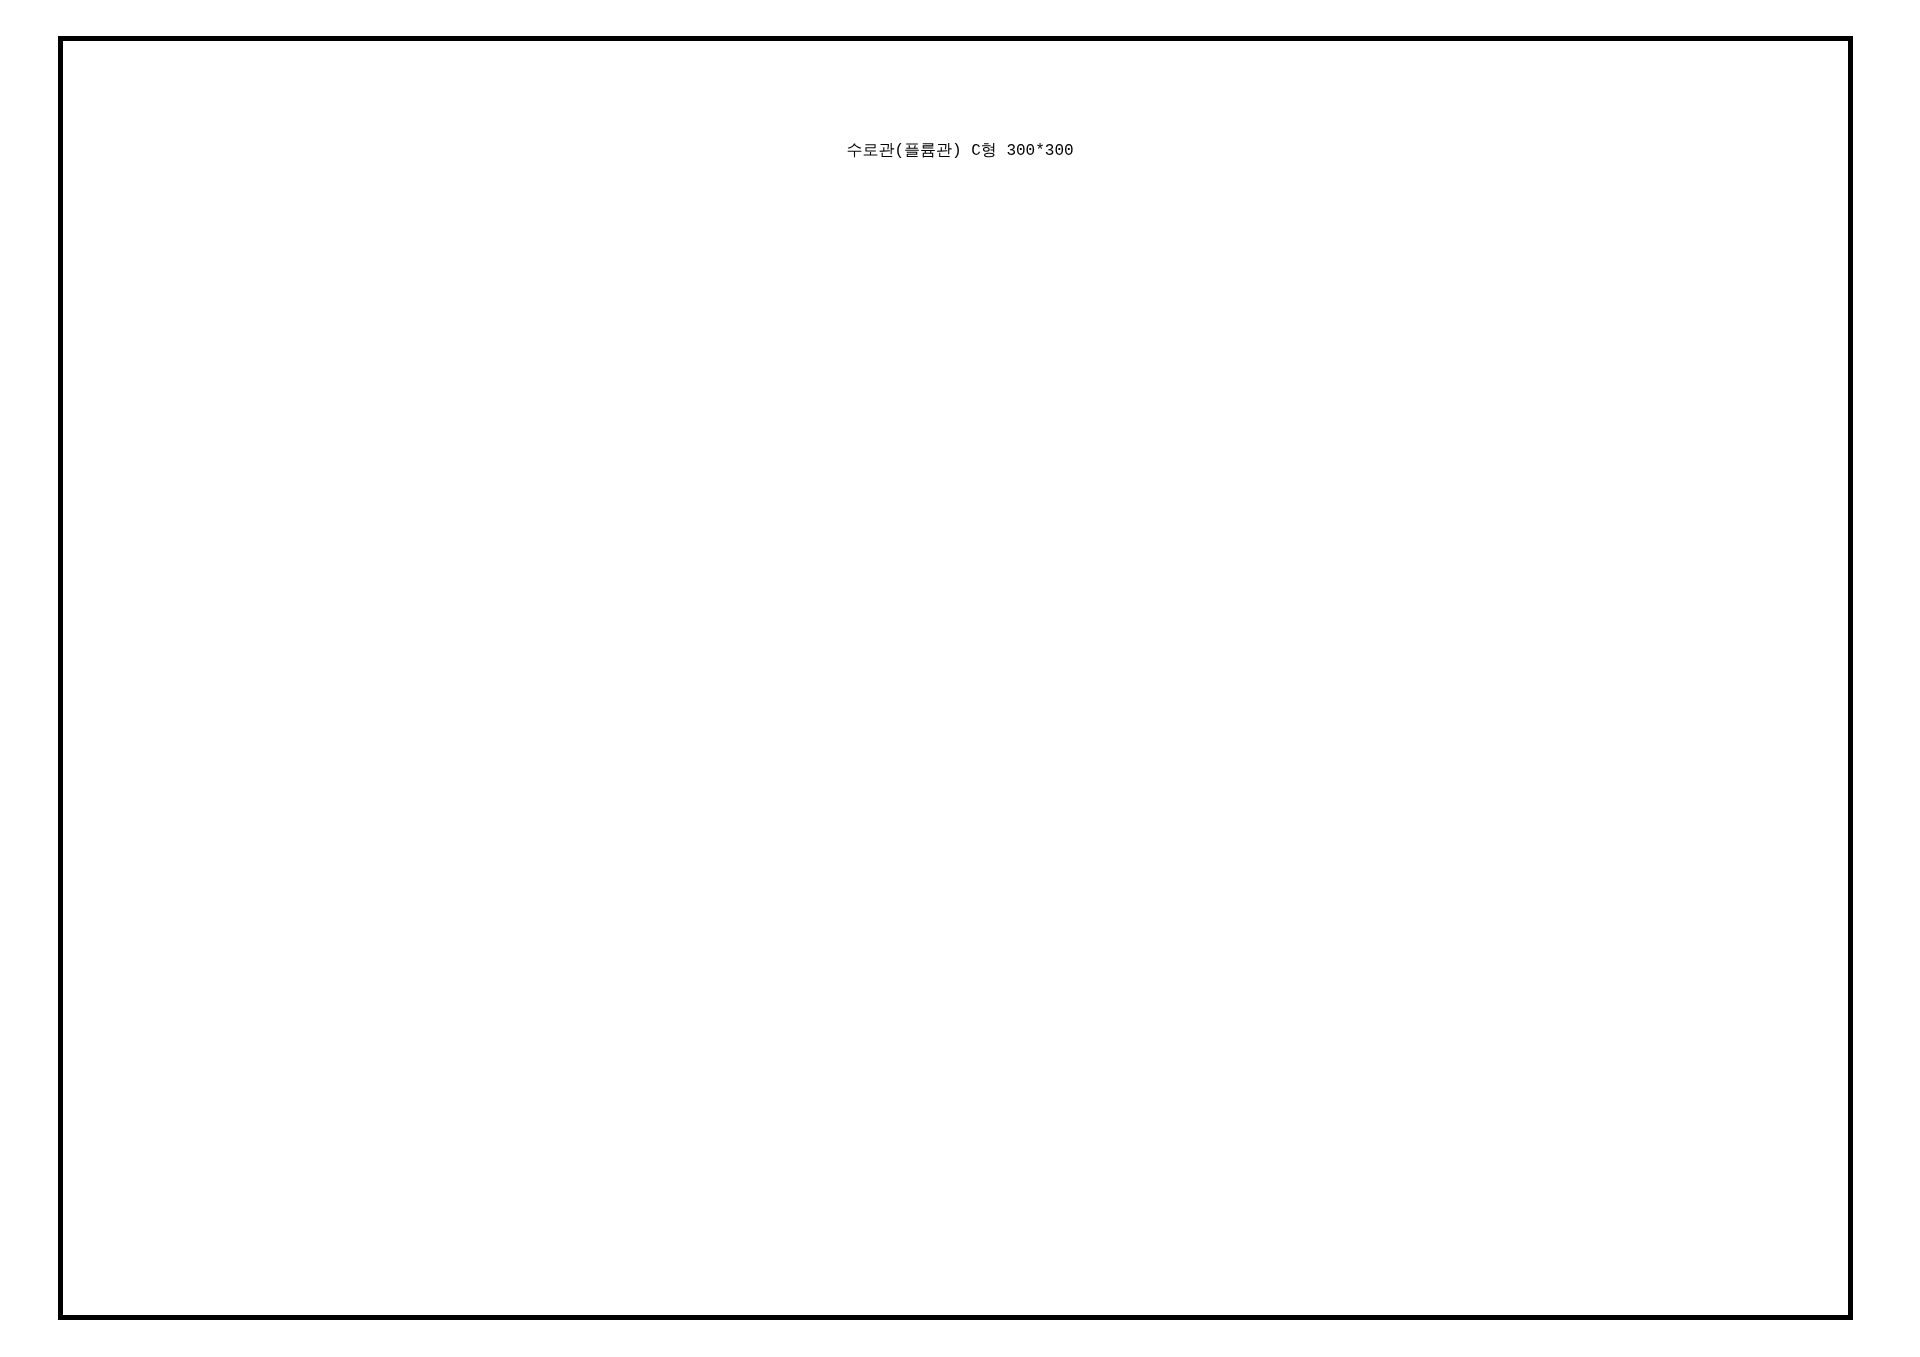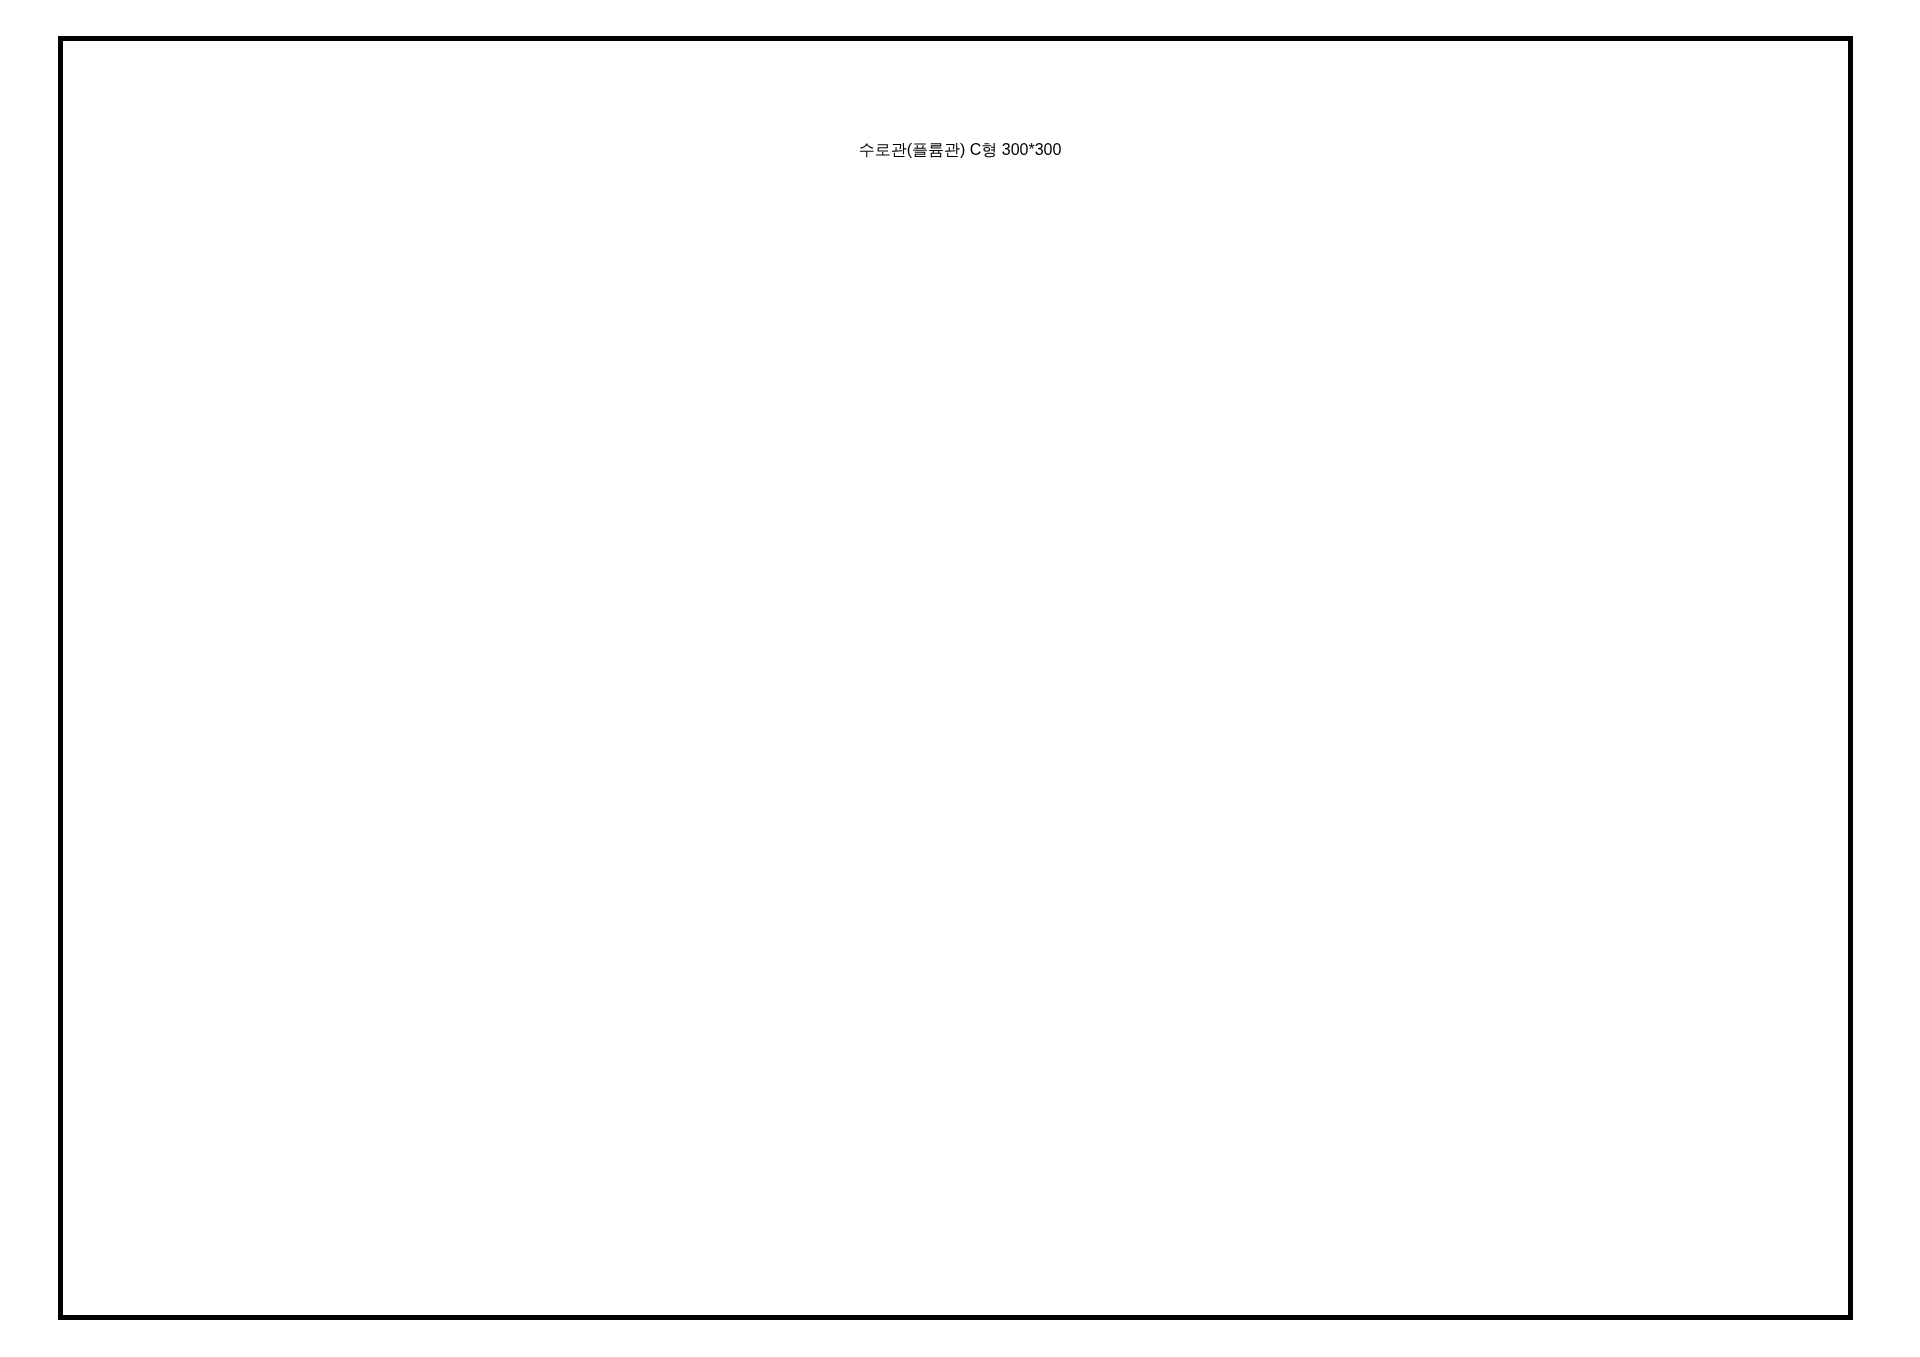--- a/index.html
+++ b/index.html
@@ -1,17 +1,17 @@
 <!DOCTYPE html>
 <html style="--line: #000000; --dimension: #e607e6; --logo-green: #35a22d; --logo-text-gray: #8b908b; --logo-bg: #edf3ec;"><head>
 <meta charset="utf-8">
 <style>
   html,body{margin:0;padding:0;background:#ffffff;}
   .page{position:relative;width:1920px;height:1357px;background:#fff;overflow:hidden;
-        font-family:Liberation Sans, sans-serif;}
+        font-family:Liberation Mono, monospace;}
   .frame{position:absolute;left:58px;top:36px;width:1795px;height:1284px;
          border:5px solid var(--line,#000);box-sizing:border-box;background:#fff;}
   .main-title{position:absolute;left:0;top:140px;width:1920px;text-align:center;
 [O        font-size:72px;color:#111;letter-spacing:2px;white-space:nowrap;}
   svg.canvas{position:absolute;left:0;top:0;width:1920px;height:1357px;}
   .outline{fill:none;stroke:var(--line,#000);stroke-width:3;}
   .thin{fill:none;stroke:var(--line,#000);stroke-width:2.2;}
   .solid{fill:var(--line,#000);stroke:none;}
   .dim-line{fill:none;stroke:var(--dimension,#e607e6);stroke-width:1.8;}
   .dim-arrow{fill:var(--dimension,#e607e6);stroke:none;}

